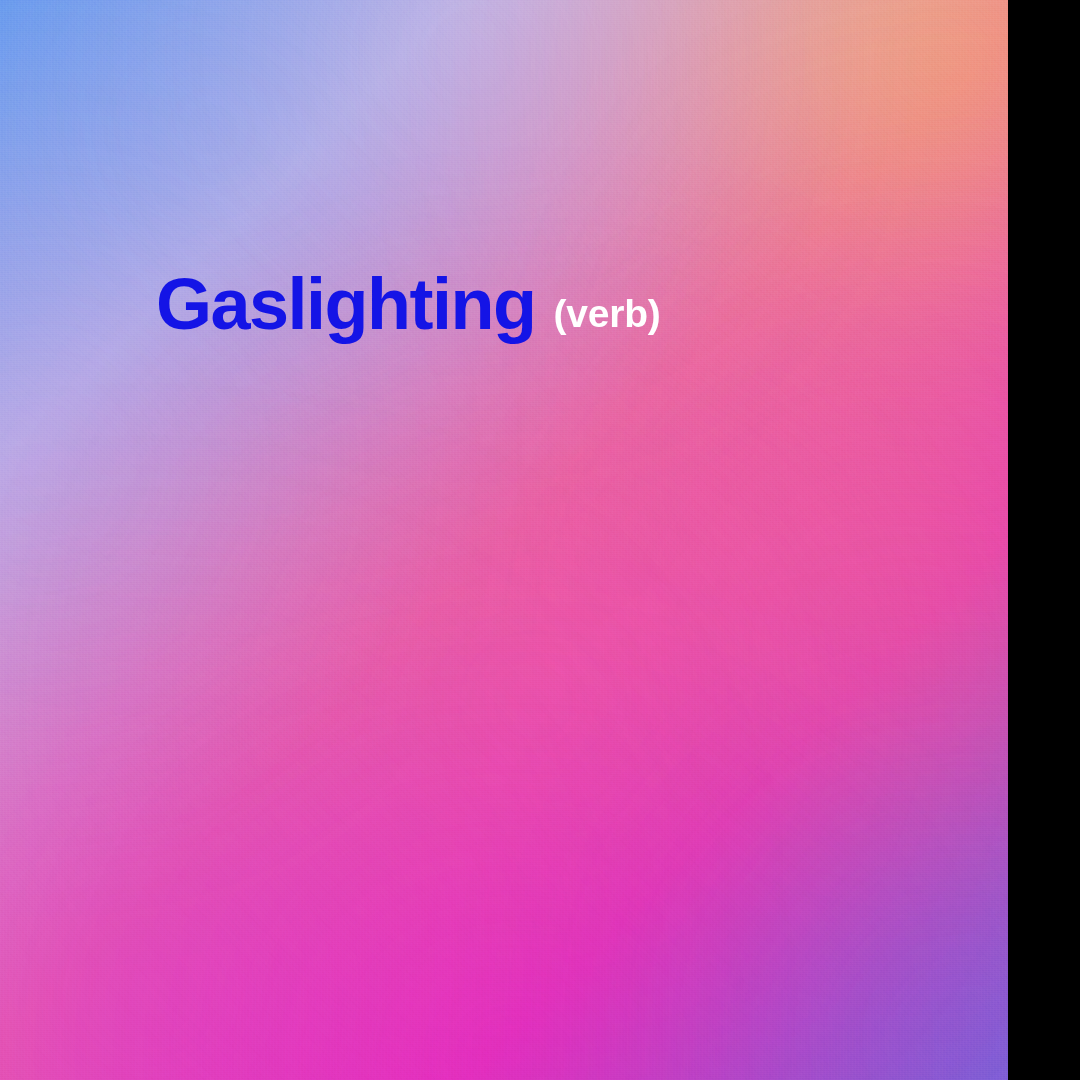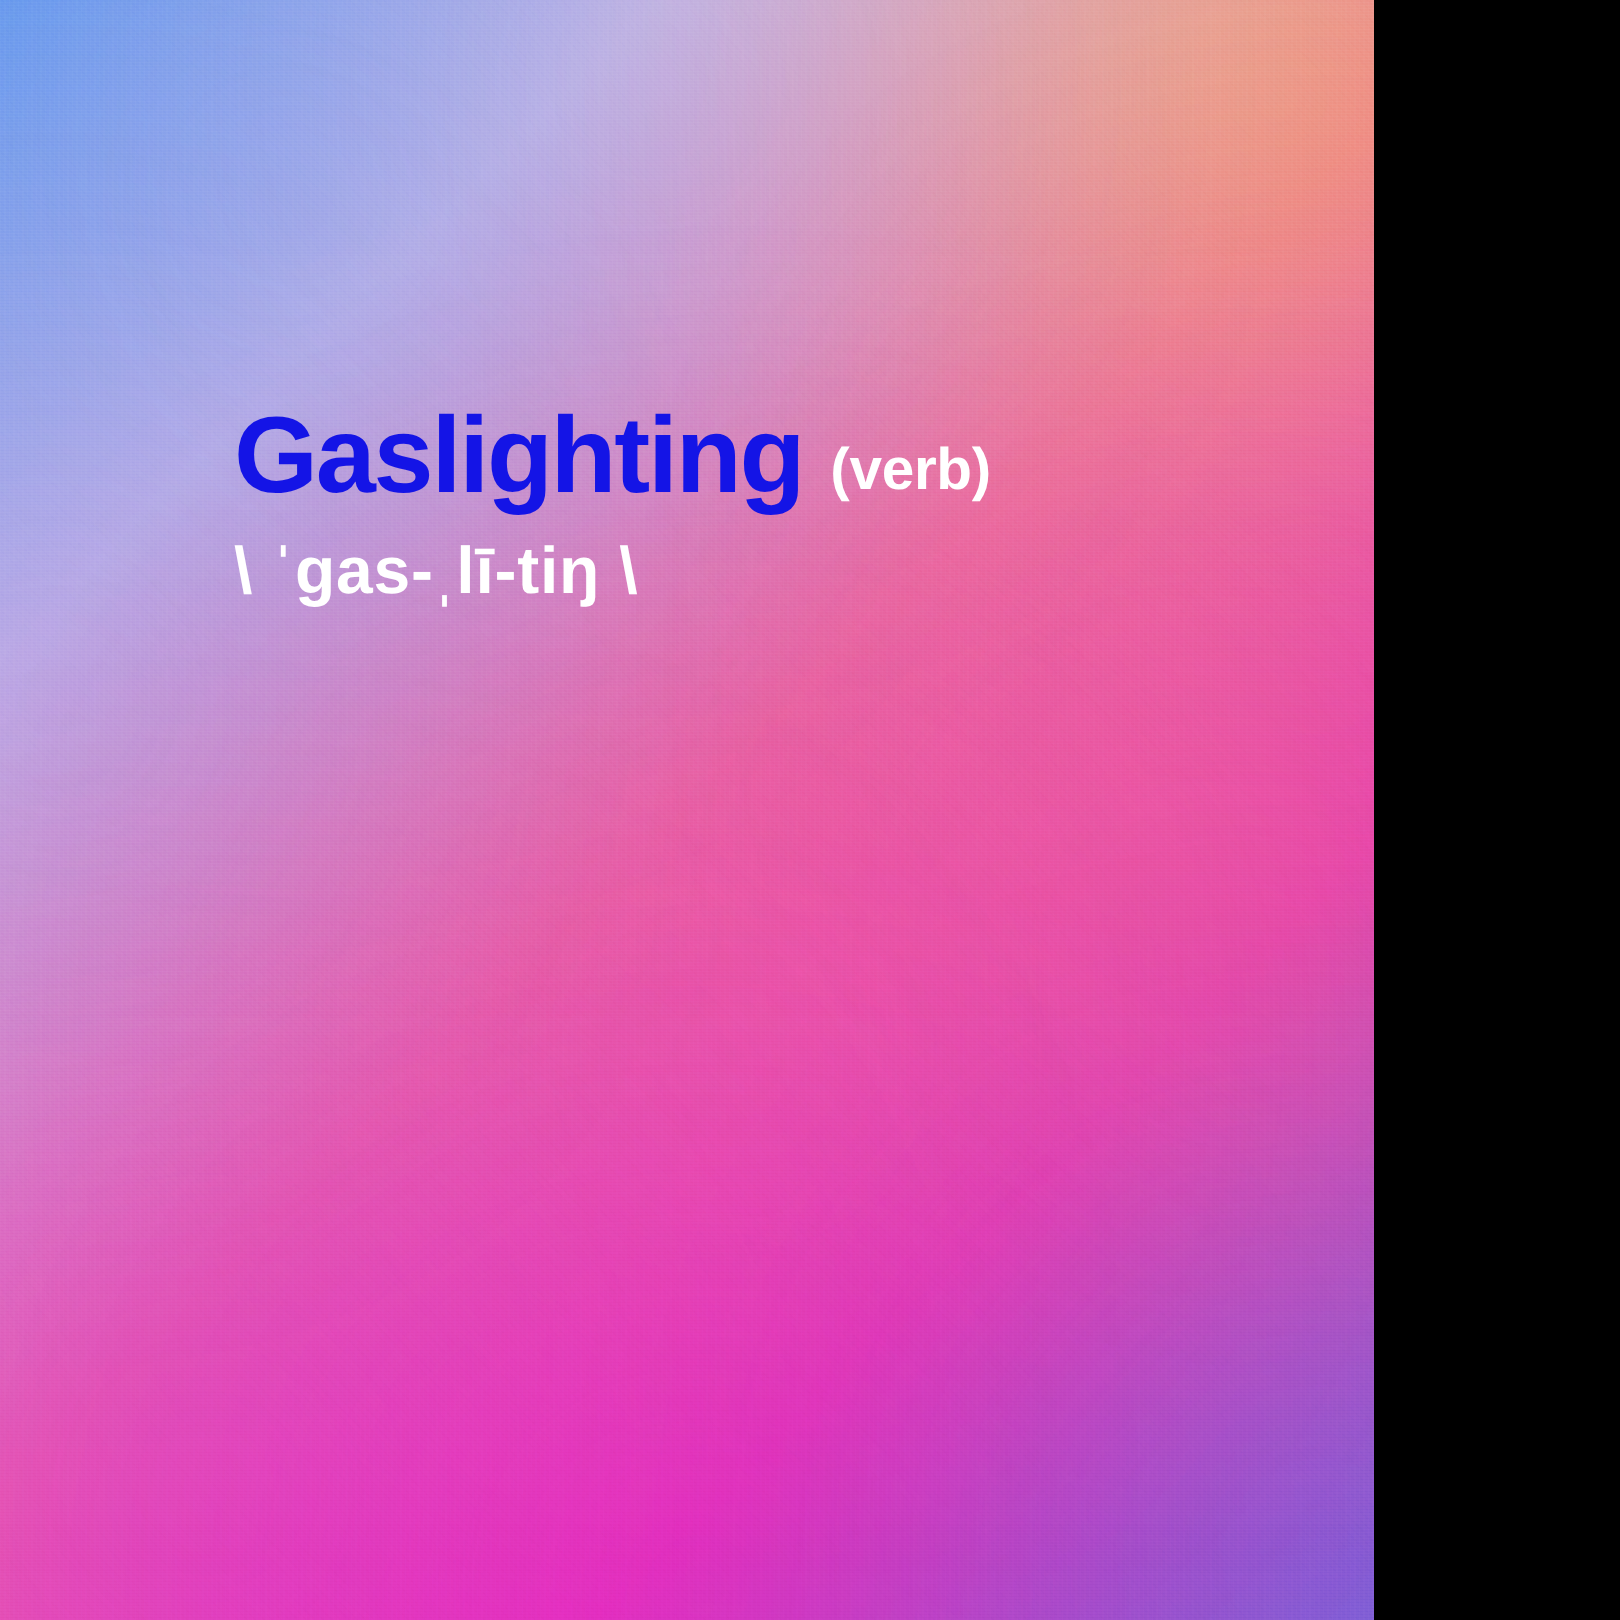--- a/index.html
+++ b/index.html
@@ -10,21 +10,21 @@
   }
   body {
     width: 1080px;
     height: 1080px;
     overflow: hidden;
     font-family: "Liberation Sans", "DejaVu Sans", sans-serif;
   }
 
   #canvas {
     position: relative;
-    width: 916px;
+    width: 1008px;
     height: 1080px;
     overflow: hidden;
     isolation: isolate;
   }
 
   
   .bg-base {
     position: absolute;
     inset: 0;
     z-index: 0;
@@ -120,17 +120,16 @@
 
   <div class="grain"></div>
 
   <div class="text-block">
 
     <div class="headline-row">
       <h1 class="term">Gaslighting</h1>
       <span class="pos">(verb)</span>
     </div>
 
-    <div class="pronunciation">\ ˈgas-ˌlī-tiŋ \</div>
 
   </div>
 
 </div>
 
 </body></html>

